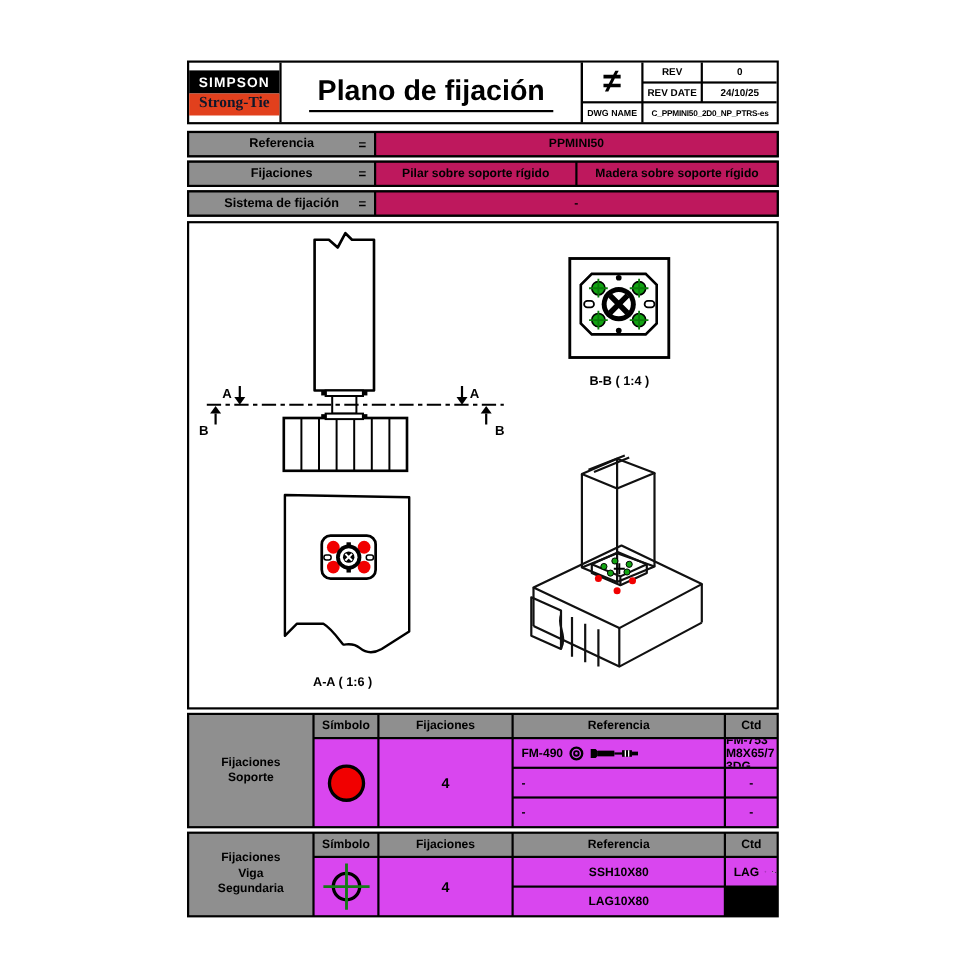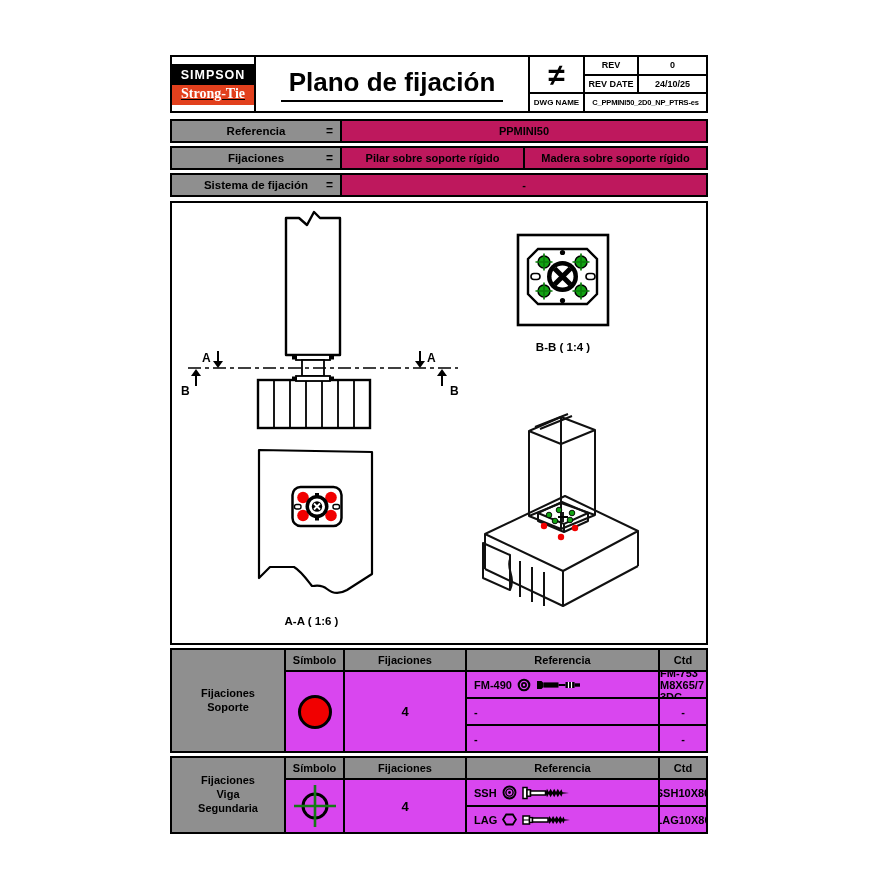--- a/index.html
+++ b/index.html
@@ -3,23 +3,23 @@
 <meta charset="utf-8">
 <style>
   * { box-sizing: border-box; margin: 0; padding: 0; }
   html,body { width:880px; height:880px; background:#fff; font-family:"Liberation Sans", sans-serif; color:#000; }
   .canvas { position:relative; width:880px; height:880px; background:#fff; overflow:hidden; }
   .sheet { position:absolute; left:170px; top:55px; width:538px; }
 
   
   .hdr { display:flex; border:2px solid #000; height:58px; background:#fff; }
   .logo-cell { width:84px; border-right:2px solid #000; display:flex; align-items:center; justify-content:center; }
-  .logo { width:95px;text-decoration:underline; }
+  .logo { width:95px; }
   .logo-black { background:#000; color:#fff; font-weight:bold; font-size:12.5px; letter-spacing:1px; text-align:center; padding:4px 0 3px; }
-  .logo-red { background:#e2401d; color:#ffffff; font-family:"Liberation Serif", serif; font-weight:bold; font-size:14px; text-align:center; padding:1px 0 3px; }
+  .logo-red { background:#e2401d; color:#0f172a; font-family:"Liberation Serif", serif; font-weight:bold; font-size:14px; text-align:center; padding:1px 0 3px; }
   .title-cell { flex:1; display:flex; align-items:center; justify-content:center; }
   .title { font-size:26px; font-weight:bold; border-bottom:2.5px solid #000; padding:0 8px 2px; white-space:nowrap; }
   .rev-block { width:178px; border-left:2px solid #000; display:grid; grid-template-columns:53px 52px 1fr; grid-template-rows:repeat(3,1fr); background:#000; gap:2px; }
   .rc { background:#fff; display:flex; align-items:center; justify-content:center; font-weight:bold; font-size:9px; overflow:hidden; }
   .rc-neq { grid-row:1/3; grid-column:1; font-size:30px; font-weight:bold; }
   .rc-dwglabel { font-size:8px; }
   .rc-dwgval { grid-column:2/4; font-size:7.5px; letter-spacing:-0.2px; }
 
   
   .ref-row { display:grid; background:#000; gap:2px; border:2px solid #000; height:24px; margin-top:3px; }
@@ -275,34 +275,20 @@
       <div class="c c-gray">Referencia</div>
       <div class="c c-gray">Ctd</div>
 
       <div class="c span-beam">
         <svg width="46" height="46" viewBox="0 0 46 46">
           <circle cx="23" cy="23" r="12" fill="none" stroke="#000" stroke-width="3"></circle>
           <path d="M23,2 V44 M2,23 H44" stroke="#157a15" stroke-width="2.6"></path>
         </svg>
       </div>
 
-      <div class="c c-fix">
-        <span>SSH</span>
-        <svg width="15" height="15" viewBox="0 0 15 15">
-          <circle cx="7.5" cy="7.5" r="6" fill="none" stroke="#000" stroke-width="1.9"></circle>
-          <circle cx="7.5" cy="7.5" r="3.6" fill="none" stroke="#000" stroke-width="1.4"></circle>
-          <circle cx="7.5" cy="7.5" r="1.4" fill="#000"></circle>
-        </svg>
-        <svg width="50" height="14" viewBox="0 0 50 14">
-          <rect x="1" y="1.5" width="4" height="11" fill="#fff" stroke="#000" stroke-width="1.5"></rect>
-          <rect x="5" y="3.8" width="3.5" height="6.4" fill="#fff" stroke="#000" stroke-width="1.5"></rect>
-          <rect x="8.5" y="5" width="15" height="4" fill="#fff" stroke="#000" stroke-width="1.5"></rect>
-          <path d="M23.5,7 L25,2.8 L26.8,6 L28.6,2.8 L30.4,6 L32.2,2.8 L34,6 L35.8,2.8 L37.6,6 L39.4,3.2 L40.5,6.2 L47,7 L40.5,7.8 L39.4,10.8 L37.6,8 L35.8,11.2 L34,8 L32.2,11.2 L30.4,8 L28.6,11.2 L26.8,8 L25,11.2 Z" fill="#000"></path>
-        </svg>
-      </div>
       <div class="c">SSH10X80</div>
 
       <div class="c c-fix">
         <span>LAG</span>
         <svg width="15" height="13" viewBox="0 0 15 13">
           <polygon points="1,6.5 4.2,1.5 10.8,1.5 14,6.5 10.8,11.5 4.2,11.5" fill="none" stroke="#000" stroke-width="1.8"></polygon>
         </svg>
         <svg width="50" height="14" viewBox="0 0 50 14">
           <rect x="1" y="3" width="6.5" height="8" fill="#fff" stroke="#000" stroke-width="1.5"></rect>
           <line x1="1" y1="7" x2="7.5" y2="7" stroke="#000" stroke-width="1"></line>

